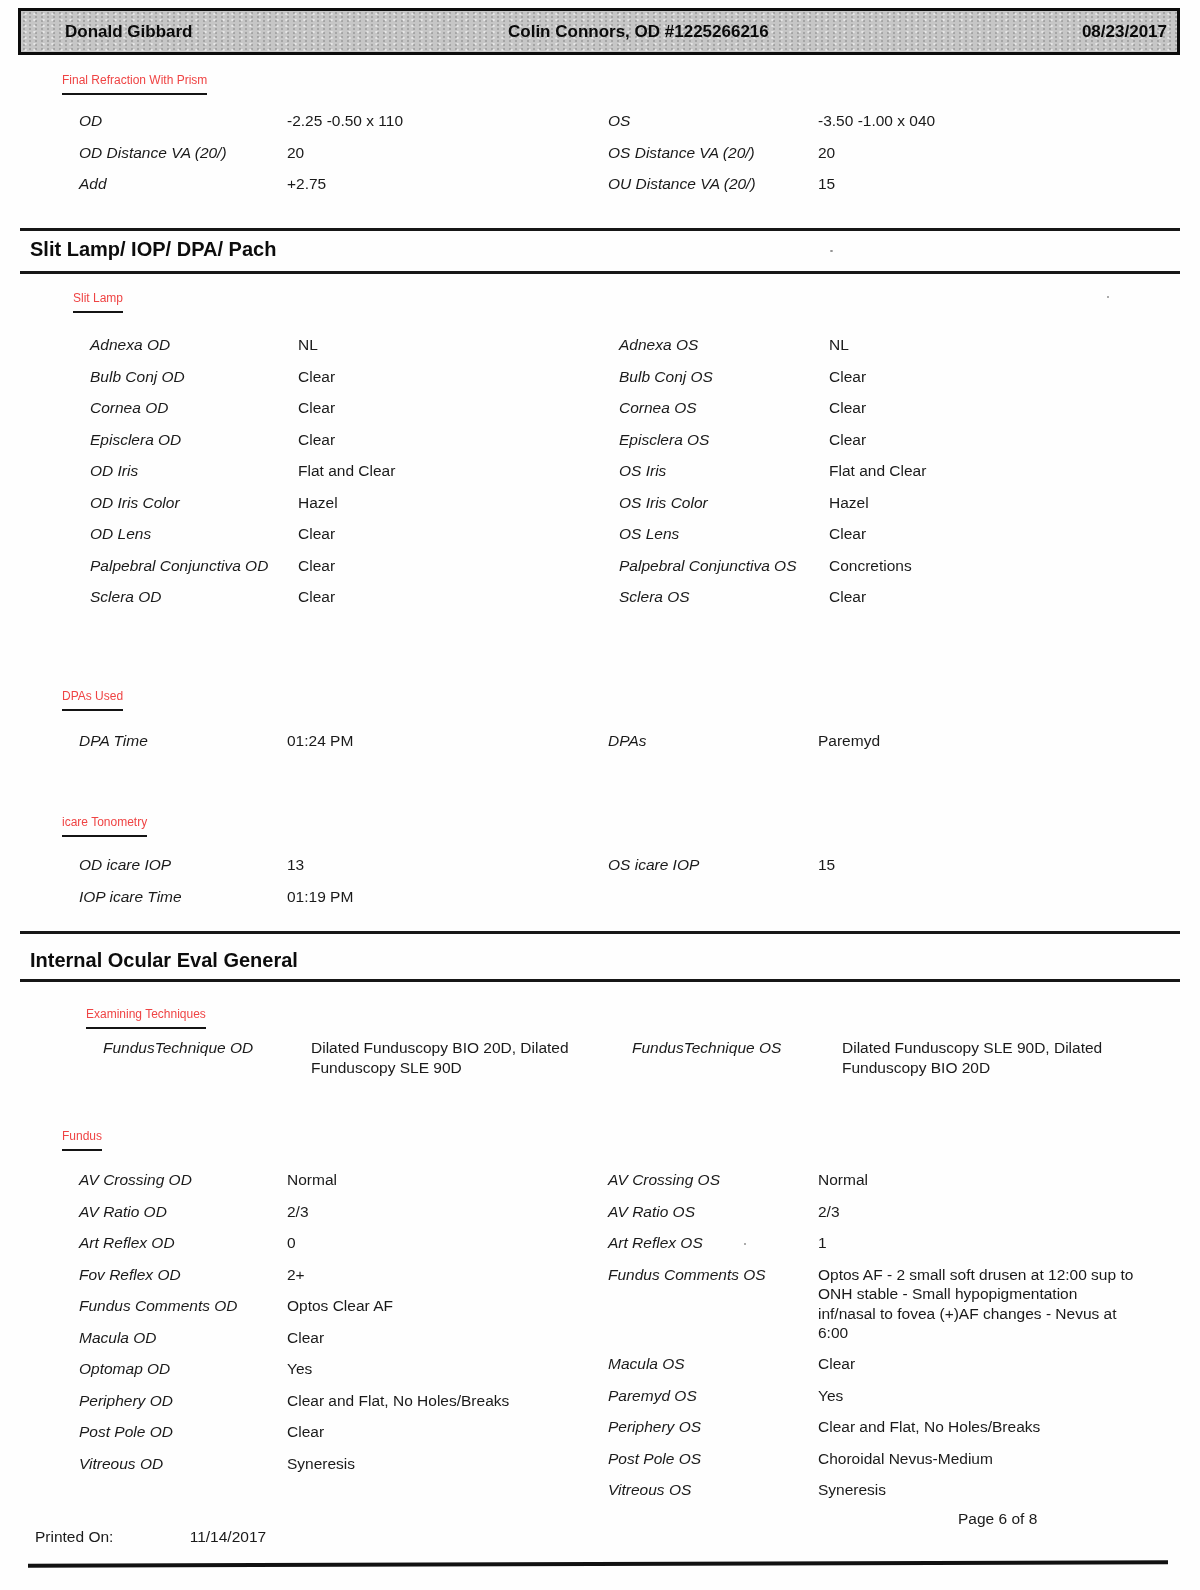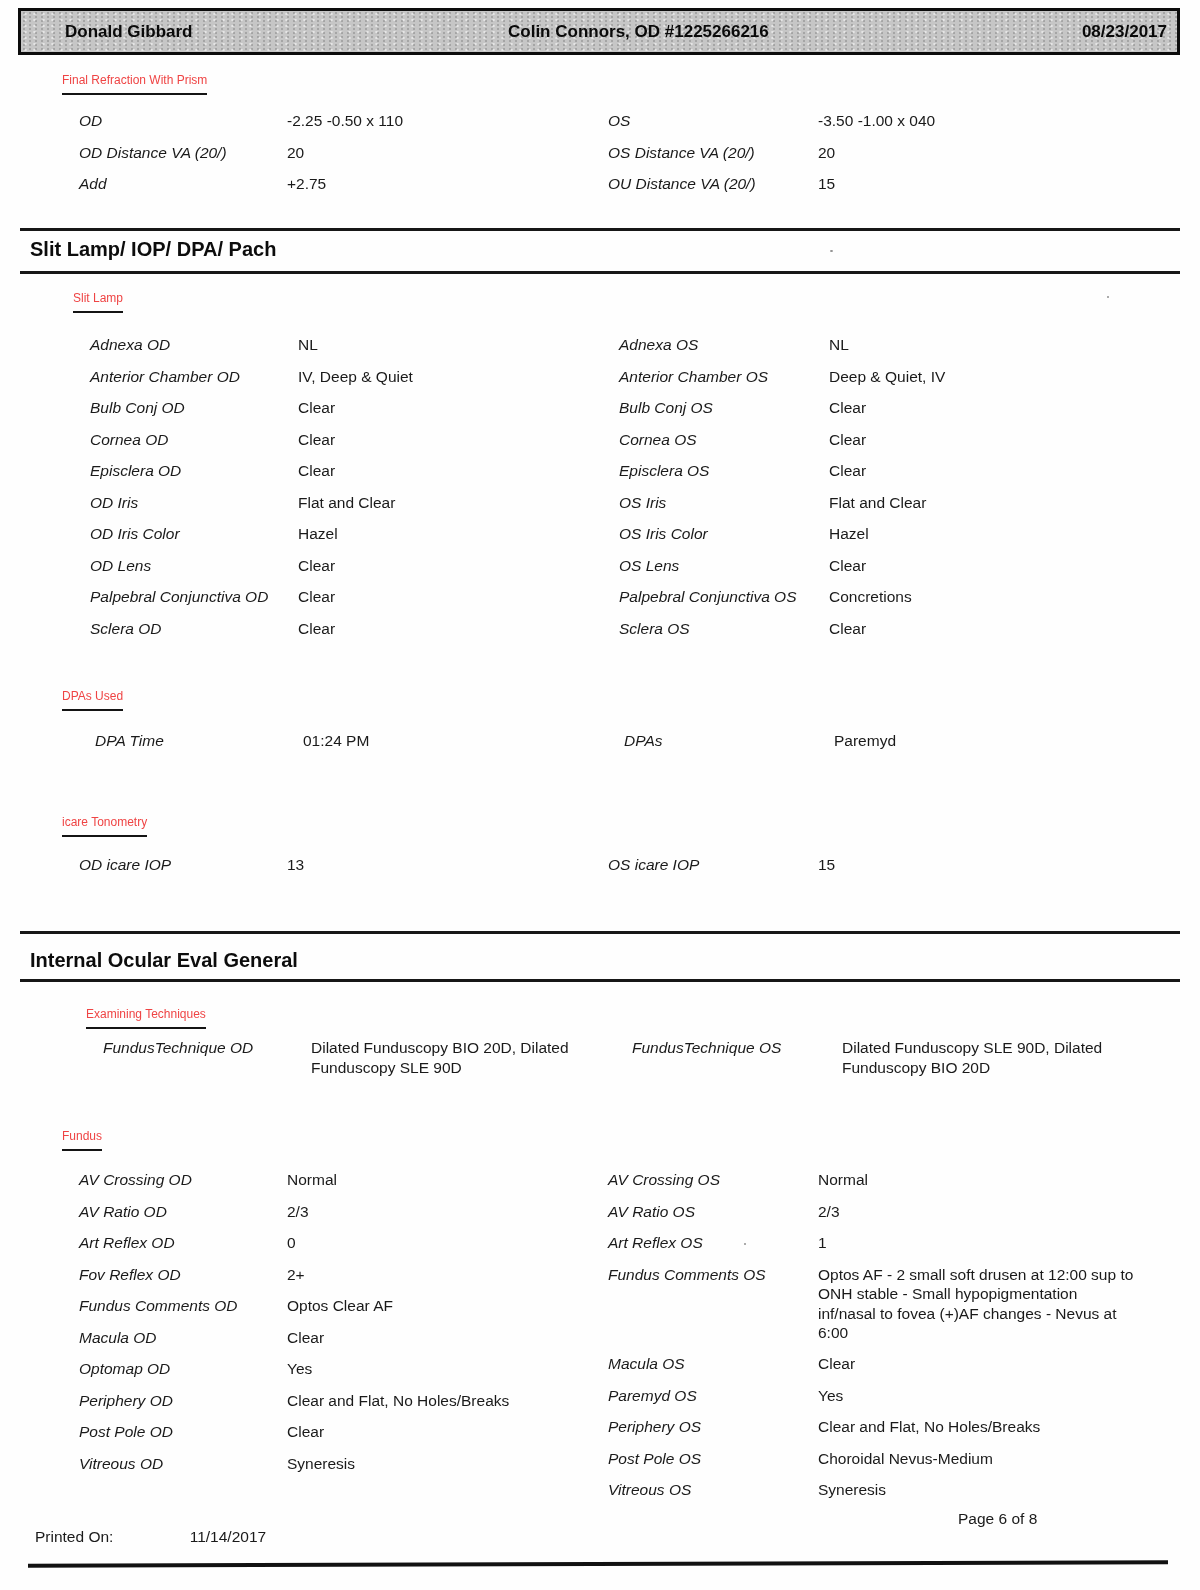--- a/index.html
+++ b/index.html
@@ -55,21 +55,21 @@
   .pair-row .ll{margin-left:79px;width:208px;font-style:italic;flex:none;}
   .pair-row .lv{width:321px;flex:none;box-sizing:border-box;padding-right:25px;}
   .pair-row .rl{width:210px;font-style:italic;flex:none;}
   .pair-row .rv{flex:1;max-width:345px;}
 
   #final-refraction{top:70px;}
   #final-refraction .rows{margin-top:16px;}
   #slit-lamp{top:288px;margin-left:11px;}
   #slit-lamp .rows{margin-top:22px;}
   #dpas{top:686px;}
-  #dpas .rows{margin-top:20px;margin-left:16px;}
+  #dpas .rows{margin-top:20px;}
   #icare{top:812px;}
   #icare .rows{margin-top:18px;}
   #examining{top:1004px;padding-left:24px;}
   #examining .rows{margin-top:9px;}
 
   
   #fundus-title-wrap{position:absolute;top:1126px;left:0;}
   #fundus-title-wrap .subtitle{margin-left:62px;}
   .fundus-col{position:absolute;top:1170px;}
   #fundus-od{left:79px;width:527px;}
@@ -135,26 +135,20 @@
   <h3 class="subtitle">Slit Lamp</h3>
   <div class="rows">
 
       <div class="pair-row">
         <span class="ll">Adnexa OD</span>
         <span class="lv">NL</span>
         <span class="rl">Adnexa OS</span>
         <span class="rv">NL</span>
       </div>
 
-      <div class="pair-row">
-        <span class="ll">Anterior Chamber OD</span>
-        <span class="lv">IV, Deep &amp; Quiet</span>
-        <span class="rl">Anterior Chamber OS</span>
-        <span class="rv">Deep &amp; Quiet, IV</span>
-      </div>
 
       <div class="pair-row">
         <span class="ll">Bulb Conj OD</span>
         <span class="lv">Clear</span>
         <span class="rl">Bulb Conj OS</span>
         <span class="rv">Clear</span>
       </div>
 
       <div class="pair-row">
         <span class="ll">Cornea OD</span>
@@ -224,20 +218,26 @@
   <h3 class="subtitle">icare Tonometry</h3>
   <div class="rows">
 
       <div class="pair-row">
         <span class="ll">OD icare IOP</span>
         <span class="lv">13</span>
         <span class="rl">OS icare IOP</span>
         <span class="rv">15</span>
       </div>
 
+      <div class="pair-row">
+        <span class="ll">IOP icare Time</span>
+        <span class="lv">01:19 PM</span>
+        <span class="rl"></span>
+        <span class="rv"></span>
+      </div>
     </div>
 </section>
 
 <div class="rule" id="rule-c"></div>
 <h2 class="group-title" id="internal-title">Internal Ocular Eval General</h2>
 <div class="rule" id="rule-d"></div>
 
 <section class="abs" id="examining">
   <h3 class="subtitle">Examining Techniques</h3>
   <div class="rows">

